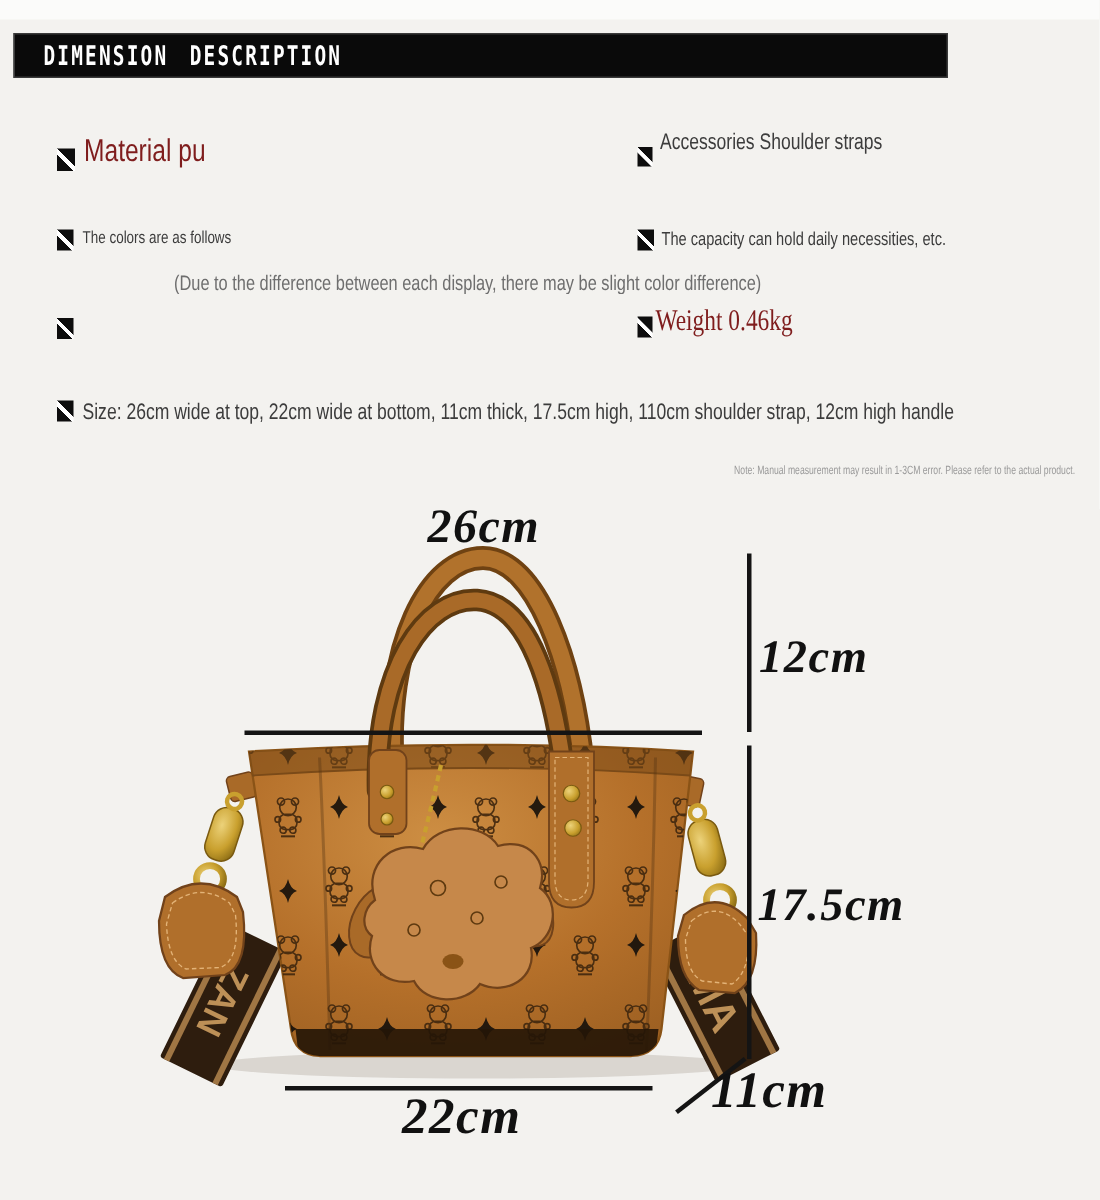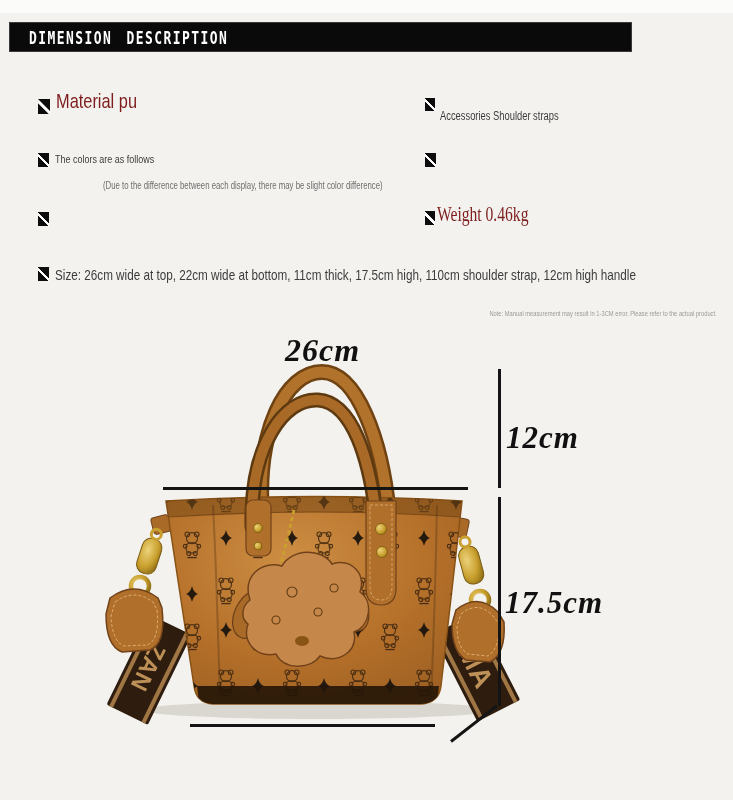--- a/index.html
+++ b/index.html
@@ -33,34 +33,36 @@
     <span>DIMENSION DESCRIPTION</span>
   </div>
 
   <div class="bu" style="left:38px;top:99px;width:12px;height:15px;"></div>
   <div class="spec big" style="left:56px;top:89px;font-size:21px;">
     <span>Material pu</span></div>
 
   <div class="bu" style="left:38px;top:153px;width:11px;height:14px;"></div>
   <div class="spec" style="left:55px;top:153px;font-size:11.5px;">
     <span>The colors are as follows</span></div>
-  <div class="spec" style="left:103px;top:180px;font-size:10px;color:#6e6e6e;">
+  <div class="spec" style="left:116px;top:180px;font-size:14px;color:#6e6e6e;">
     <span>(Due to the difference between each display, there may be slight color difference)</span></div>
 
   <div class="bu" style="left:38px;top:212px;width:11px;height:14px;"></div>
 
   <div class="bu" style="left:38px;top:267px;width:11px;height:14px;"></div>
   <div class="spec" style="left:55px;top:266px;font-size:15px;">
     <span>Size: 26cm wide at top, 22cm wide at bottom, 11cm thick, 17.5cm high, 110cm shoulder strap, 12cm high handle</span></div>
 
   <div class="bu" style="left:425px;top:98px;width:10px;height:13px;"></div>
-  <div class="spec" style="left:440px;top:109px;font-size:12px;">
+  <div class="spec" style="left:440px;top:86px;font-size:15px;">
     <span>Accessories Shoulder straps</span></div>
 
   <div class="bu" style="left:425px;top:153px;width:11px;height:14px;"></div>
+  <div class="spec" style="left:441px;top:152px;font-size:12.5px;">
+    <span>The capacity can hold daily necessities, etc.</span></div>
 
   <div class="bu" style="left:425px;top:211px;width:10px;height:14px;"></div>
   <div class="spec big" style="left:437px;top:203px;font-size:20px;font-family:Liberation Serif, serif;">
     <span>Weight 0.46kg</span></div>
 
   <div class="footnote" style="right:16px;top:309px;font-size:8px;">
     <span>Note: Manual measurement may result in 1-3CM error. Please refer to the actual product.</span></div>
 
   <svg style="left:40px;top:355px;" width="500" height="400" viewBox="40 355 500 400">
     <defs>
@@ -181,13 +183,15 @@
 
   <div class="dim-line" style="left:163px;top:487px;width:305px;height:3px;"></div>
   <div class="dim-line" style="left:498px;top:369px;width:3px;height:119px;"></div>
   <div class="dim-line" style="left:498px;top:497px;width:3px;height:209px;"></div>
   <div class="dim-line" style="left:190px;top:724px;width:245px;height:3px;"></div>
   <div class="dim-line" style="left:451px;top:740px;width:58px;height:3px;transform:rotate(-37.9deg);transform-origin:left center;"></div>
 
   <div class="dim-label" style="left:285px;top:332px;font-size:32px;">26cm</div>
   <div class="dim-label" style="left:506px;top:420px;font-size:31px;">12cm</div>
   <div class="dim-label" style="left:505px;top:585px;font-size:31px;">17.5cm</div>
+  <div class="dim-label" style="left:268px;top:726px;font-size:34px;">22cm</div>
+  <div class="dim-label" style="left:474px;top:709px;font-size:34px;">11cm</div>
 </div>
 
 </body></html>

